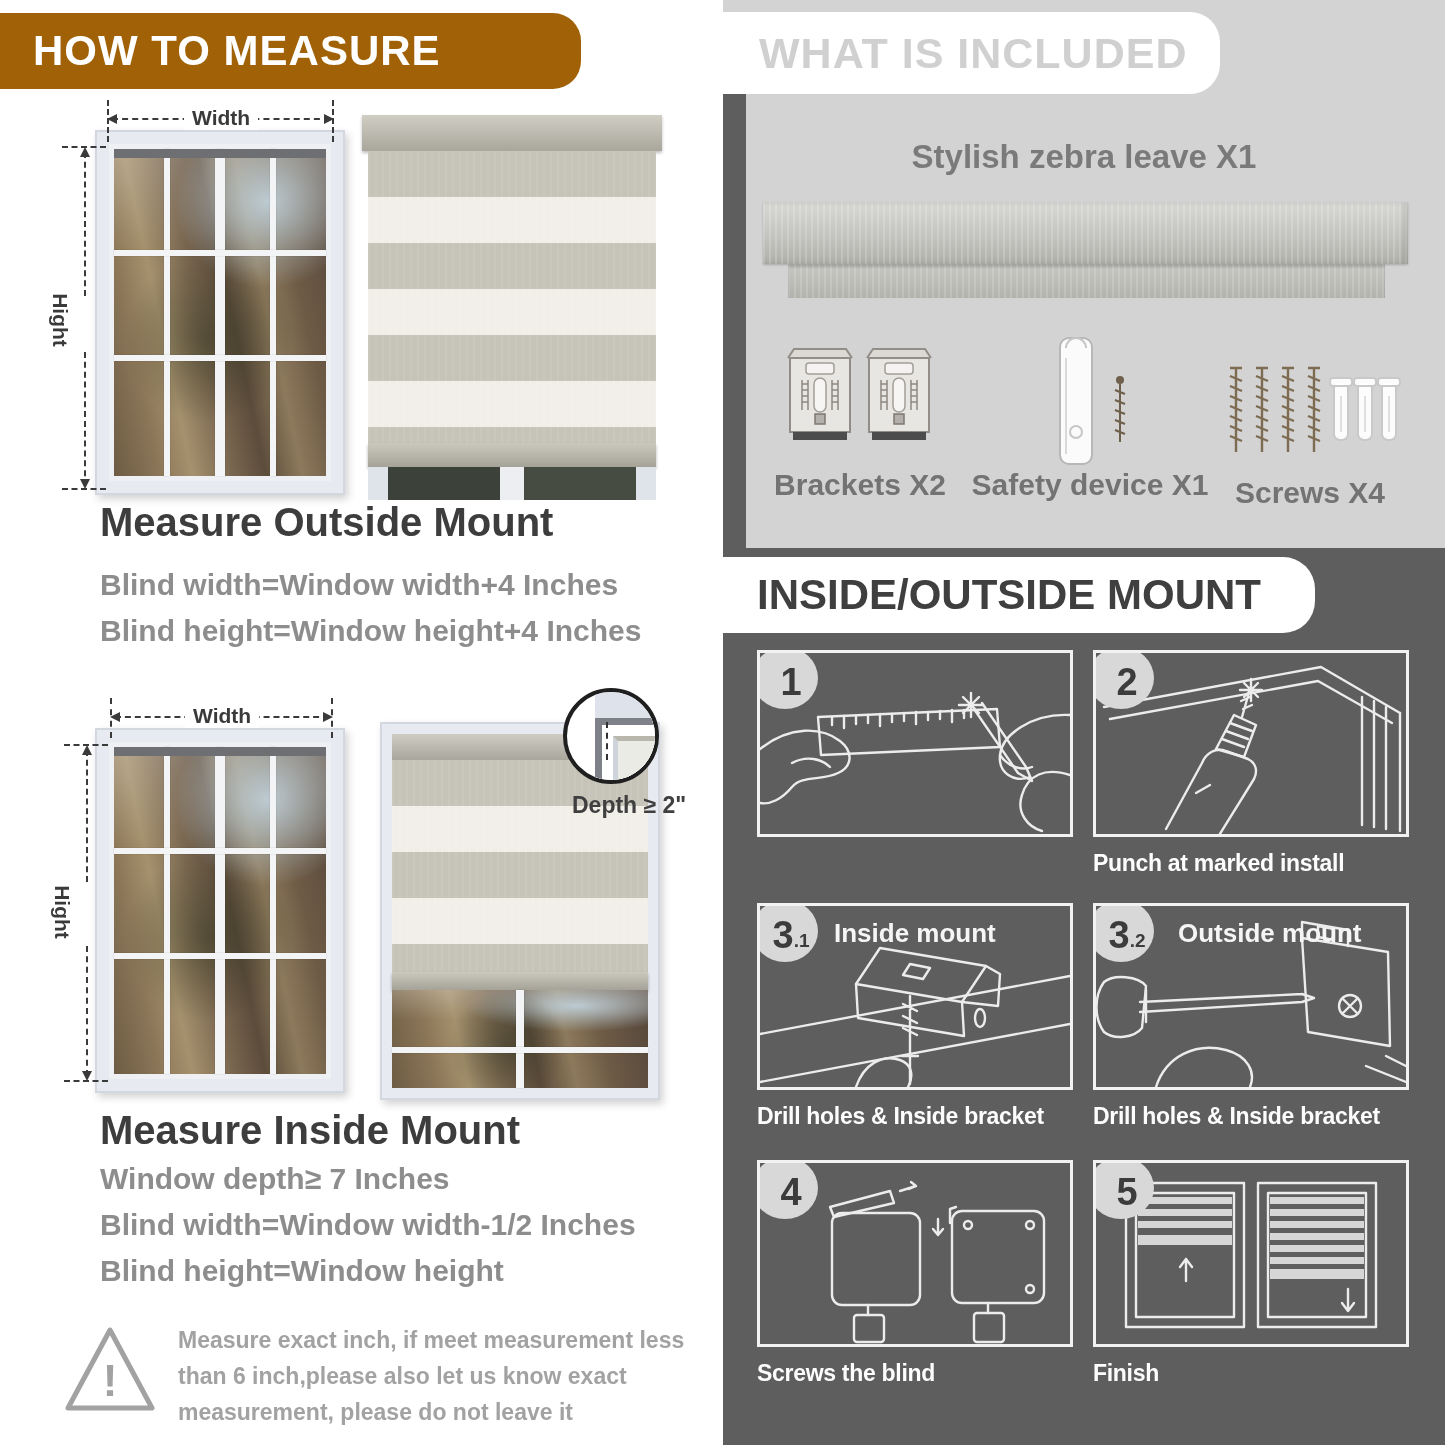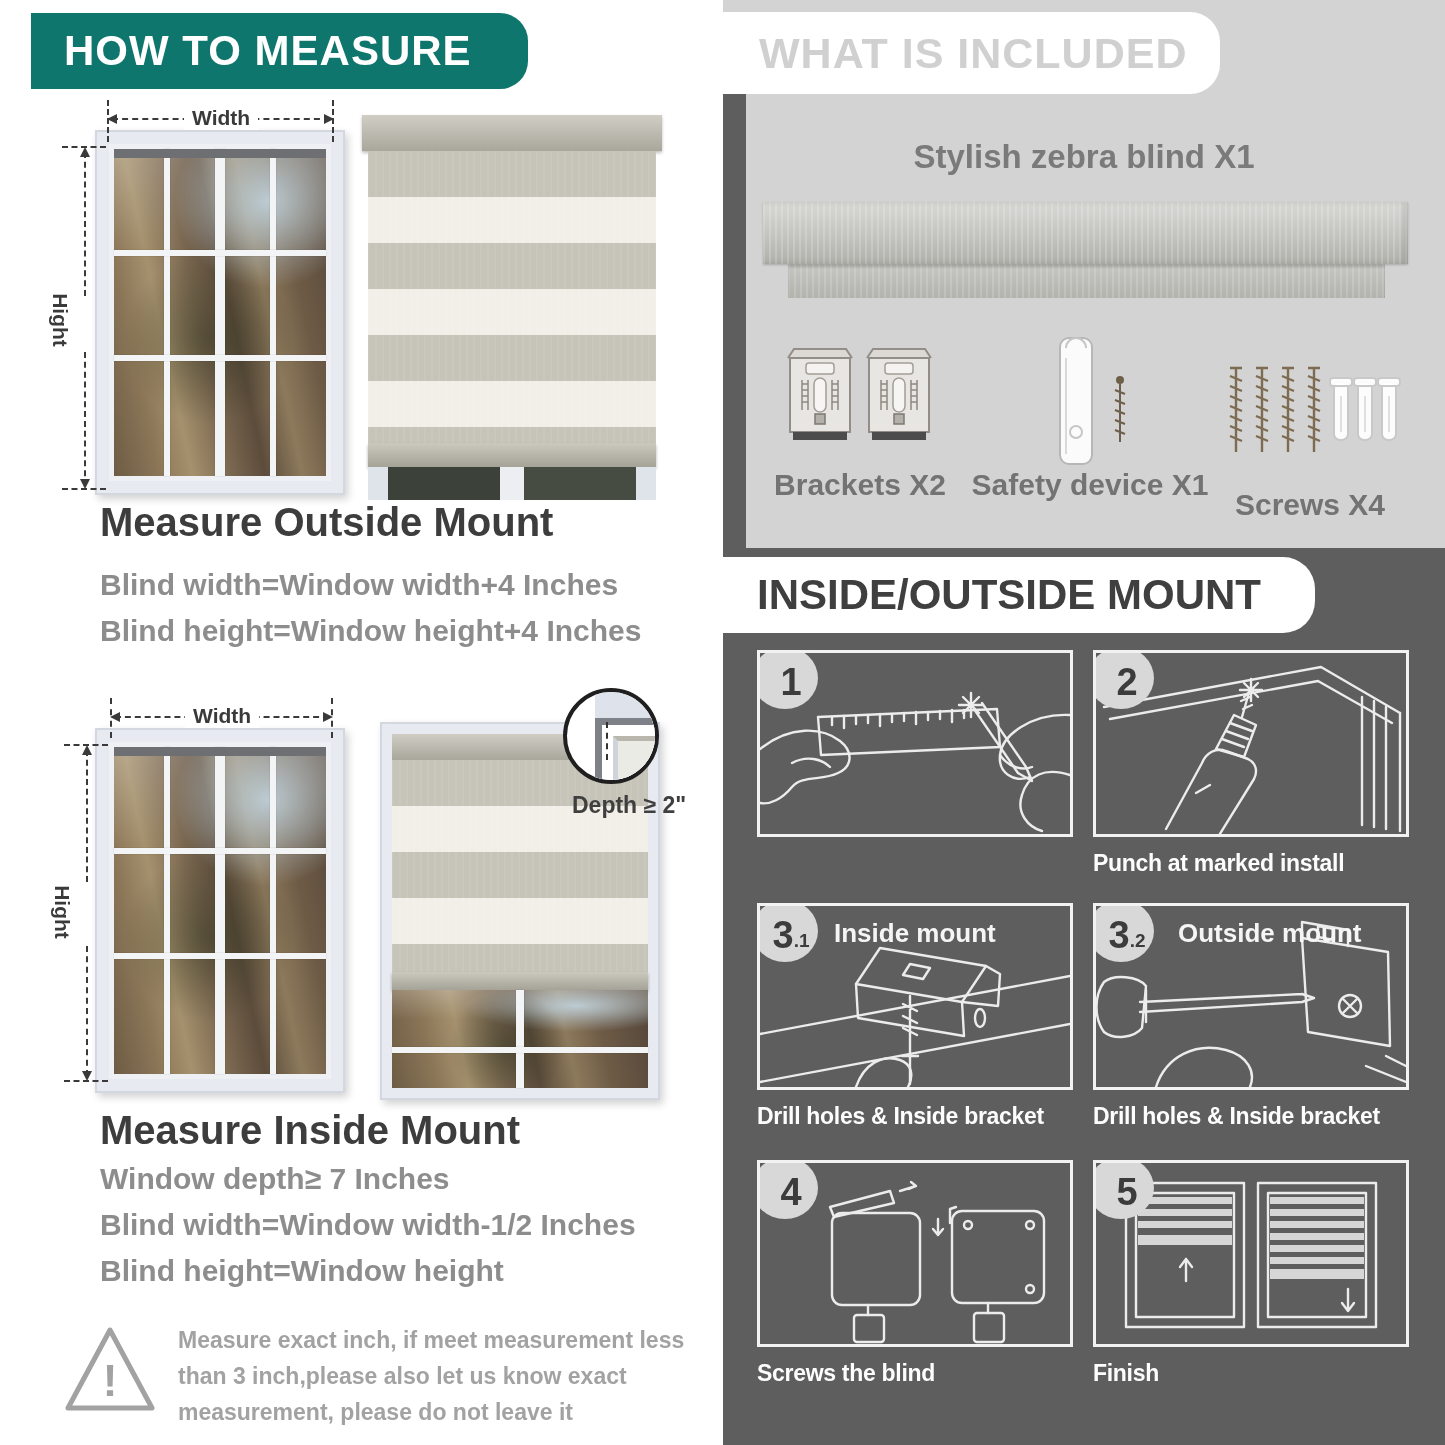--- a/index.html
+++ b/index.html
@@ -1,23 +1,23 @@
 <!DOCTYPE html>
 <html><head>
 <meta charset="utf-8">
 <style>
   html,body{margin:0;padding:0;background:#fff;}
   .canvas{position:relative;width:1445px;height:1445px;background:#fff;overflow:hidden;
           font-family:"Liberation Sans",sans-serif;}
   .a{position:absolute;}
 
   
-  .hdr-left{left:0;top:13px;width:497px;height:76px;background:#0f766e;
+  .hdr-left{left:0;top:13px;width:581px;height:76px;background:#a16207;
             border-radius:0 28px 28px 0;color:#fff;font-size:42px;font-weight:bold;
-            line-height:76px;padding-left:33px;letter-spacing:1px;box-sizing:border-box;margin-left:31px;}
+            line-height:76px;padding-left:33px;letter-spacing:1px;box-sizing:border-box;}
   .hdr-wi{left:723px;top:12px;width:497px;height:82px;background:#fff;
           border-radius:0 30px 30px 0;color:#d0d0d0;font-size:43px;font-weight:bold;
           line-height:82px;padding-left:36px;letter-spacing:1px;box-sizing:border-box;z-index:3;}
   .hdr-iom{left:723px;top:557px;width:592px;height:76px;background:#fff;
            border-radius:0 32px 32px 0;color:#3f3f3f;font-size:42px;font-weight:bold;
            line-height:76px;padding-left:34px;box-sizing:border-box;z-index:3;}
 
   
   .bg-light{left:723px;top:0;width:722px;height:548px;background:#d3d3d3;}
   .bg-strip{left:723px;top:94px;width:23px;height:454px;background:#5e5e5e;}
@@ -196,30 +196,30 @@
 
   <div class="a h1" style="left:100px;top:1108px">Measure Inside Mount</div>
   <div class="a sub" style="left:100px;top:1162px">Window depth≥ 7 Inches</div>
   <div class="a sub" style="left:100px;top:1208px">Blind width=Window width-1/2 Inches</div>
   <div class="a sub" style="left:100px;top:1254px">Blind height=Window height</div>
 
   <svg class="a" style="left:62px;top:1322px" width="96" height="96" viewBox="0 0 96 96">
     <path d="M48,8 L90,86 L6,86 Z" fill="none" stroke="#a2a2a2" stroke-width="5" stroke-linejoin="round"></path>
     <text x="48" y="74" text-anchor="middle" font-size="44" font-weight="bold" fill="#a2a2a2" font-family="Liberation Sans, sans-serif">!</text>
   </svg>
-  <div class="a warn-txt" style="left:178px;top:1322px">Measure exact inch, if meet measurement less than 3 inch,please also let us know exact measurement, please do not leave it</div>
+  <div class="a warn-txt" style="left:178px;top:1322px">Measure exact inch, if meet measurement less than 6 inch,please also let us know exact measurement, please do not leave it</div>
 
   <div class="a bg-light"></div>
   <div class="a bg-strip"></div>
 
   <div class="a hdr-wi">
     <span>WHAT IS INCLUDED</span>
   </div>
 
-  <div class="a blind-x1">Stylish zebra blind X1</div>
+  <div class="a blind-x1">Stylish zebra leave X1</div>
 
   <div class="a cass-top"></div>
   <div class="a cass-bot"></div>
 
   <svg class="a" style="left:785px;top:346px" width="70" height="98" viewBox="0 0 70 98">
     <path d="M3,12 L9,3 L61,3 L67,12" fill="#dcd9d5" stroke="#928d86" stroke-width="2"></path>
     <rect x="5" y="12" width="60" height="74" fill="#e8e6e3" stroke="#928d86" stroke-width="2"></rect>
     <rect x="21" y="17" width="28" height="11" rx="3" fill="#f4f3f1" stroke="#a39e97" stroke-width="1.5"></rect>
     <rect x="29" y="32" width="12" height="34" rx="6" fill="#f6f5f3" stroke="#a39e97" stroke-width="1.5"></rect>
     <path d="M17,34 v30 M23,34 v30 M17,38 h6 M17,44 h6 M17,50 h6 M17,56 h6" stroke="#8d8881" stroke-width="1.5" fill="none"></path>
@@ -260,21 +260,21 @@
       <rect x="140" y="22" width="14" height="58" rx="6"></rect>
         <rect x="136" y="18" width="22" height="8" rx="3"></rect>
       <rect x="164" y="22" width="14" height="58" rx="6"></rect>
         <rect x="160" y="18" width="22" height="8" rx="3"></rect>
     </g>
     <path d="M123,36 v36 M147,36 v36 M171,36 v36" stroke="#d8d8d8" stroke-width="1.6" fill="none"></path>
   </svg>
 
   <div class="a item-label" style="left:770px;top:468px;width:180px">Brackets X2</div>
   <div class="a item-label" style="left:958px;top:468px;width:264px">Safety device X1</div>
-  <div class="a item-label" style="left:1222px;top:488px;width:176px">Screws X4</div>
+  <div class="a item-label" style="left:1222px;top:476px;width:176px">Screws X4</div>
 
   <div class="a bg-dark"></div>
   <div class="a hdr-iom">
     <span>INSIDE/OUTSIDE MOUNT</span>
   </div>
 
   <div class="a step" style="left:757px;top:650px">
     <div class="frame">
       <svg class="art" viewBox="0 0 310 181">
         <path d="M58,64 L237,56 L240,94 L61,102 Z"></path>

